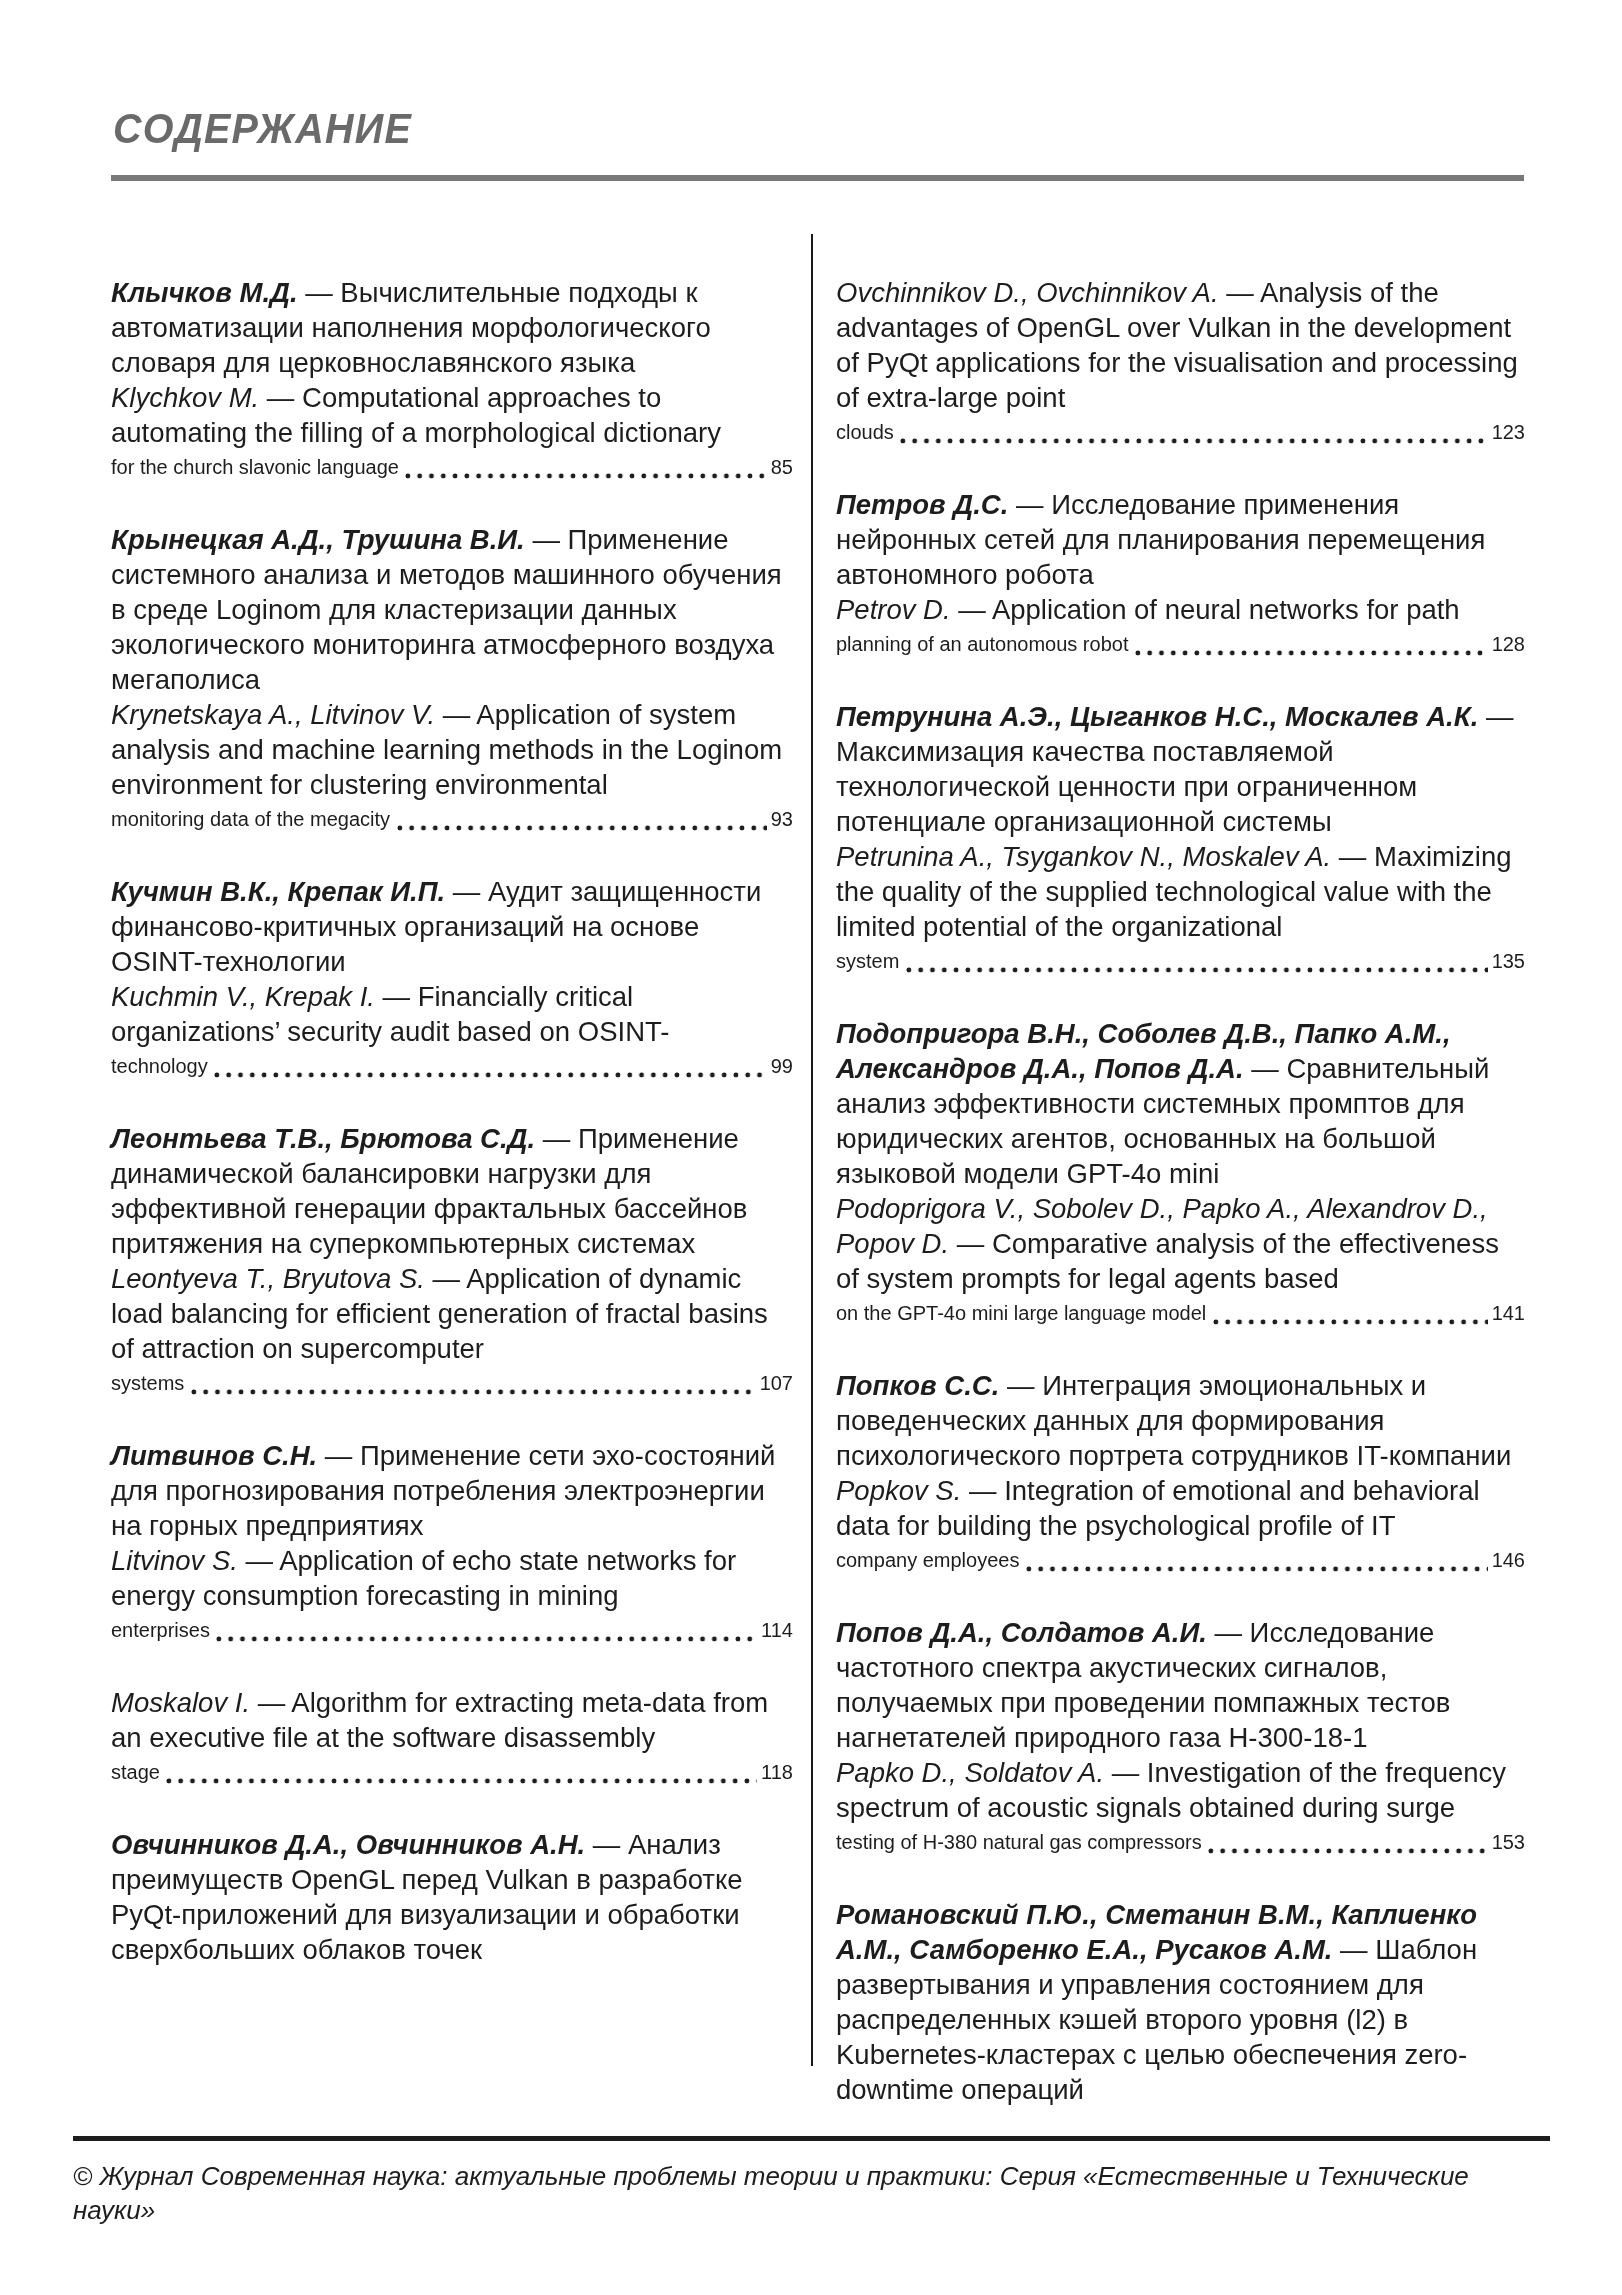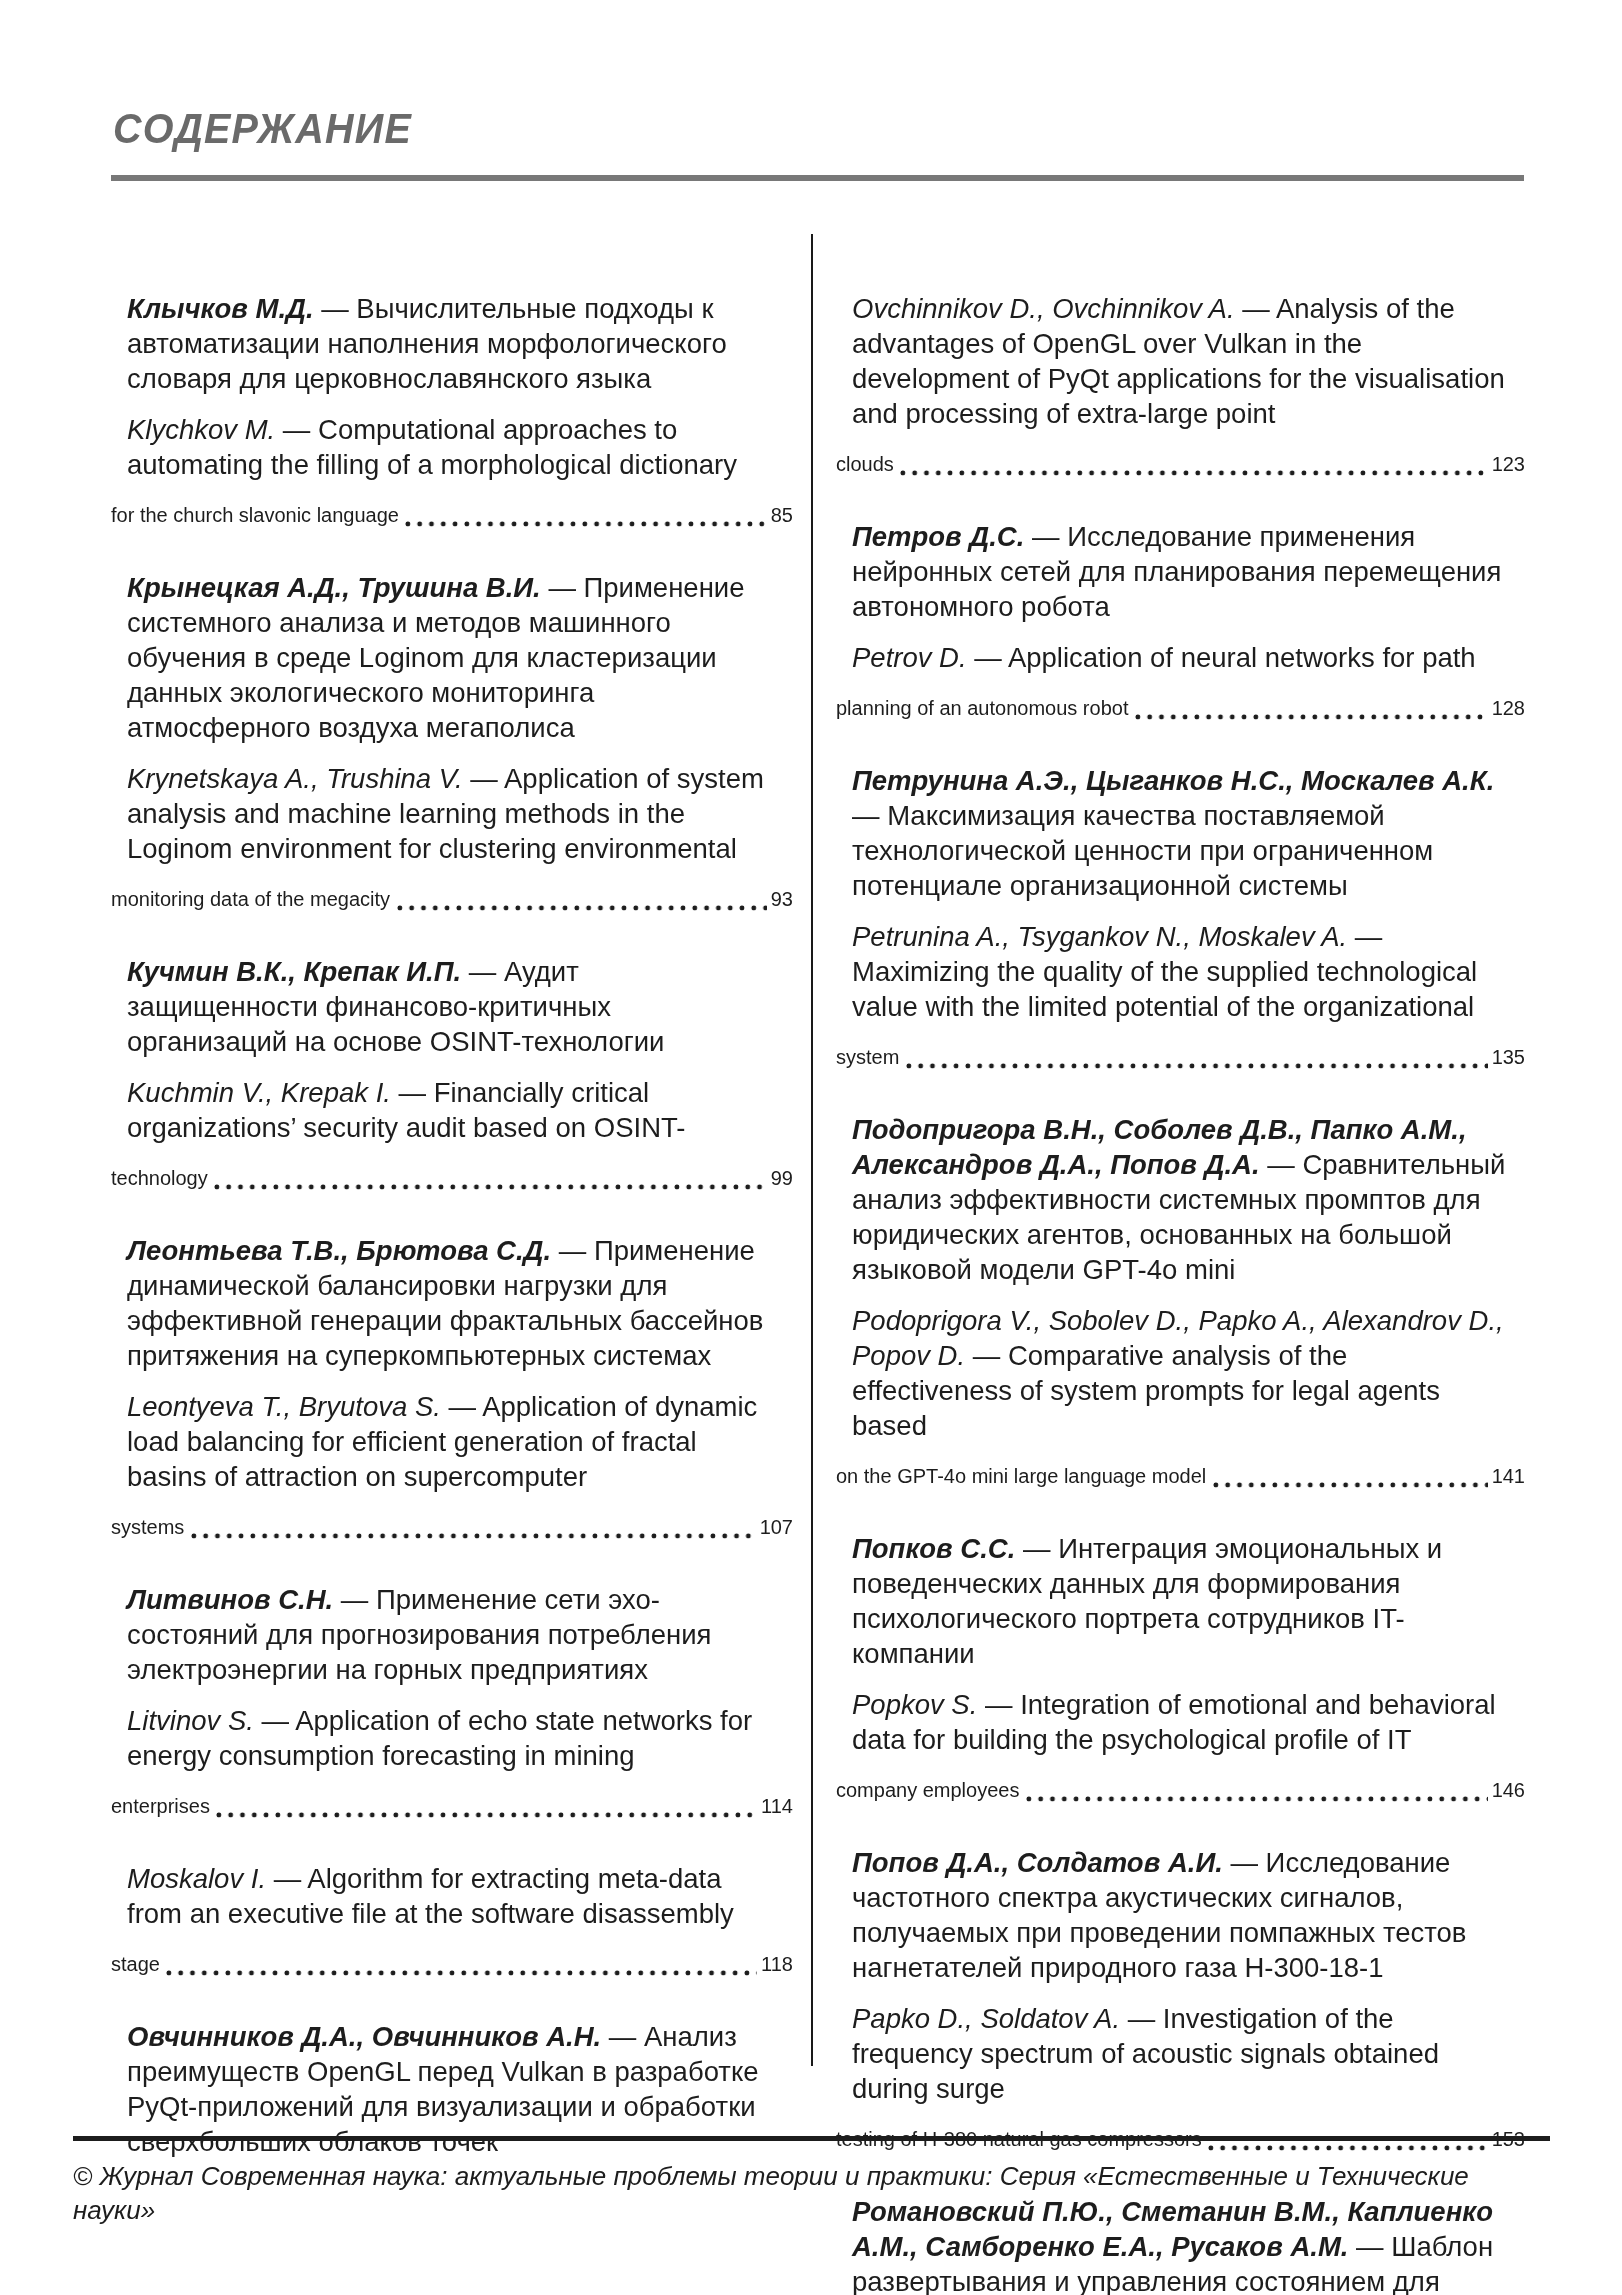--- a/index.html
+++ b/index.html
@@ -24,21 +24,21 @@
     position:absolute; left:111px; top:275px; width:1413px;
     display:flex; align-items:flex-start;
   }
   .col-left  { width:682px; flex:none; }
   .col-right { width:689px; flex:none; margin-left:43px; }
   .divider {
     position:absolute; left:700px; top:-41px;
     width:2px; height:1832px; background:#191919;
   }
   .entry { margin-bottom:37px; }
-  .entry p { margin:16px; font-size:27.5px; line-height:35px; }
+  .entry p { margin:0; font-size:27.5px; line-height:35px; }
   .au-ru { font-weight:700; font-style:italic; }
   .au-en { font-style:italic; }
   .tail  { display:flex; font-size:20px; line-height:35px; }
   .dots  {
     flex:1 1 auto; min-width:26px; align-self:flex-end;
     height:5.9px; margin:0 3.9px 6.5px 6.5px;
     background-image:radial-gradient(circle at 2.9px 2.9px, #1d1d1d 2.2px, transparent 2.7px);
     background-size:11.8px 5.9px; background-repeat:repeat-x;
   }
   .pg { flex:none; }
@@ -68,21 +68,21 @@
       <p><span class="au-en">Klychkov M.</span><span class="sep"> — </span><span>Computational approaches to automating the filling of a morphological dictionary</span></p>
       <div class="tail">
           <span>for the church slavonic language</span>
           <span class="dots"></span>
           <span class="pg">85</span>
         </div>
     </article>
 
     <article class="entry">
       <p><span class="au-ru">Крынецкая А.Д., Трушина В.И.</span><span class="sep"> — </span><span>Применение системного анализа и методов машинного обучения в среде Loginom для кластеризации данных экологического мониторинга атмосферного воздуха мегаполиса</span></p>
-      <p><span class="au-en">Krynetskaya A., Trushina V.</span><span class="sep"> — </span><span>Application of system analysis and machine learning methods in the Loginom environment for clustering environmental</span></p>
+      <p><span class="au-en">Krynetskaya A., Litvinov V.</span><span class="sep"> — </span><span>Application of system analysis and machine learning methods in the Loginom environment for clustering environmental</span></p>
       <div class="tail">
           <span>monitoring data of the megacity</span>
           <span class="dots"></span>
           <span class="pg">93</span>
         </div>
     </article>
 
     <article class="entry">
       <p><span class="au-ru">Кучмин В.К., Крепак И.П.</span><span class="sep"> — </span><span>Аудит защищенности финансово-критичных организаций на основе OSINT-технологии</span></p>
       <p><span class="au-en">Kuchmin V., Krepak I.</span><span class="sep"> — </span><span>Financially critical organizations’ security audit based on OSINT-</span></p>

